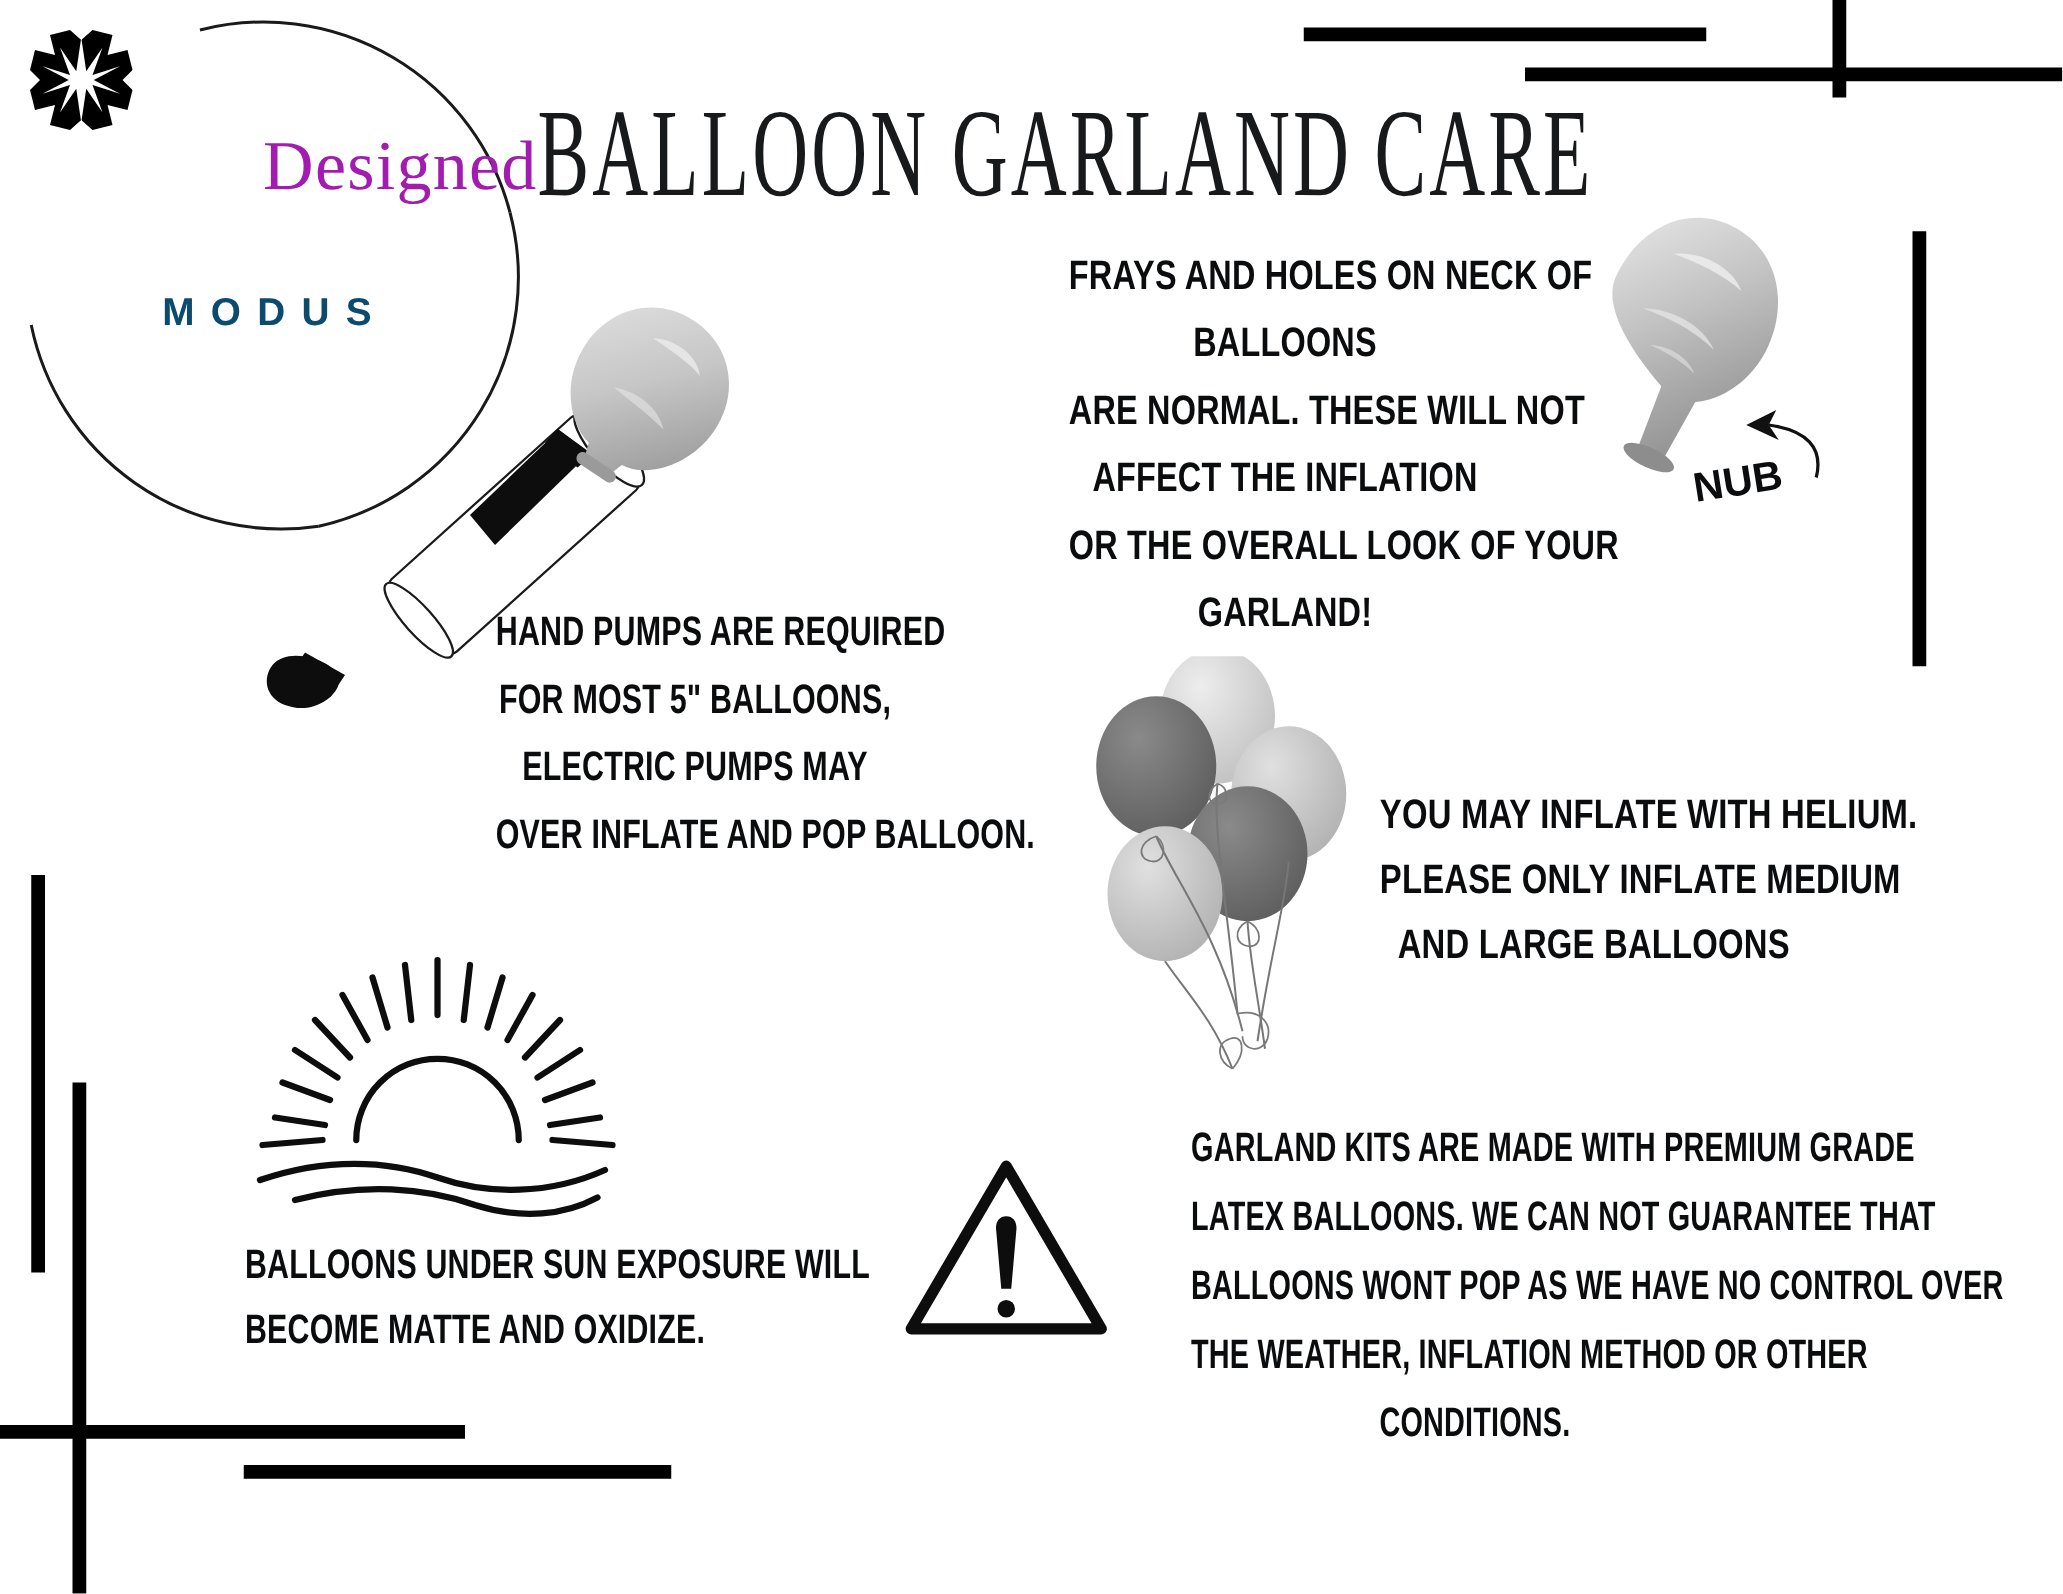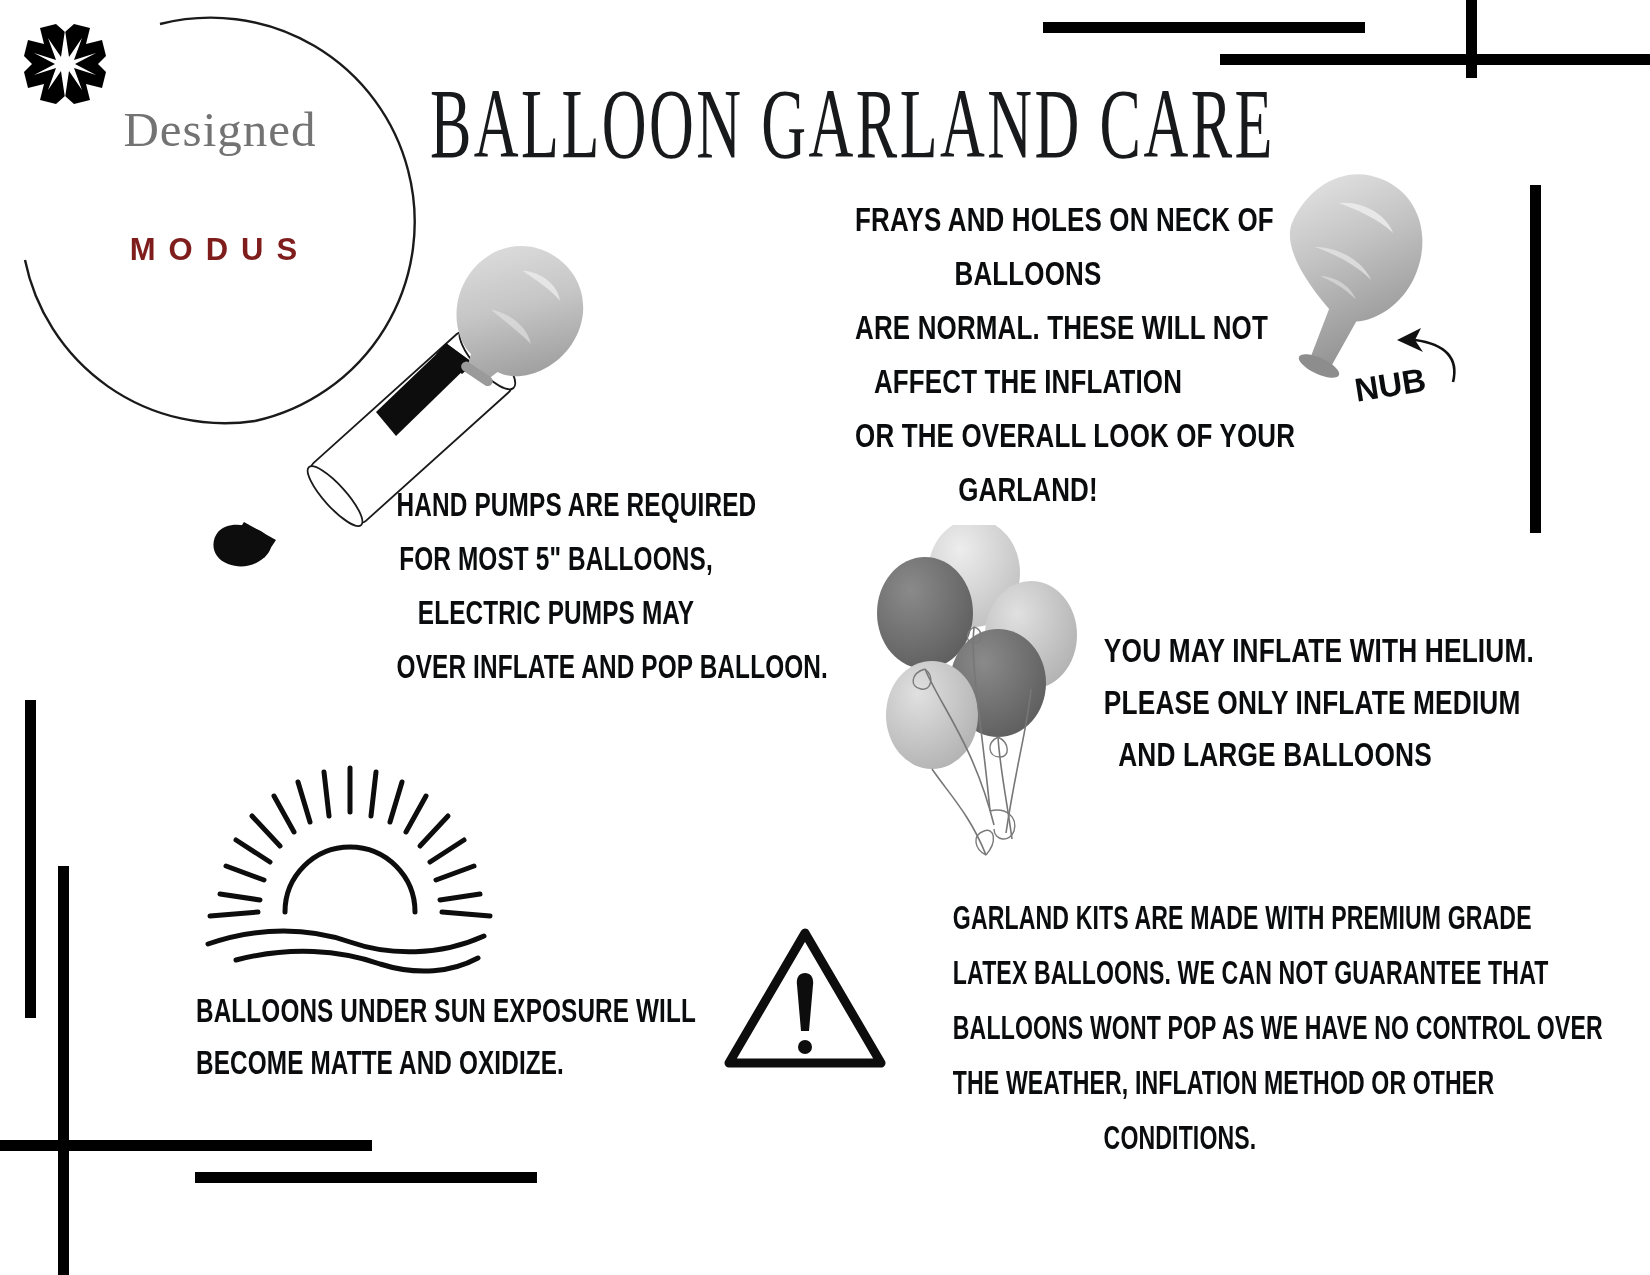--- a/index.html
+++ b/index.html
@@ -6,33 +6,33 @@
   body{width:1650px;height:1275px;overflow:hidden;font-family:"Liberation Sans",sans-serif;}
   #page{position:relative;width:1650px;height:1275px;background:#ffffff;overflow:hidden;}
 
   
   .bar{position:absolute;background:#000;}
 
   
   #logo{position:absolute;left:10px;top:10px;width:420px;height:430px;}
   #logo svg{position:absolute;left:0;top:0;}
   .logo-designed{
-    position:absolute;left:0;top:95px;width:420px;text-align:center;
-    font-family:"Liberation Serif",serif;font-size:49px;font-weight:400;
-    letter-spacing:1px;color:#737373;line-height:1;
+    position:absolute;left:0;top:95px;width:420px;text-align:right;
+    font-family:"Liberation Serif",serif;font-size:56px;font-weight:400;
+    letter-spacing:1px;color:#a21caf;line-height:1;
   }
   .logo-by{
     position:absolute;left:0;top:190px;width:420px;text-align:center;
     font-family:"Liberation Sans",sans-serif;font-size:19px;font-weight:700;
     letter-spacing:9px;color:#17191b;
   }
   .logo-modus{
     position:absolute;left:0;top:222px;width:420px;text-align:center;
     font-family:"Liberation Sans",sans-serif;font-size:31px;font-weight:700;
-    letter-spacing:13px;color:#7f1d1d;
+    letter-spacing:13px;color:#0c4a6e;
   }
   #logo-emblem{position:absolute;left:156px;top:258px;}
 
   
   #title{
     position:absolute;left:430px;top:66px;width:860px;
     font-family:"Liberation Serif",serif;
     font-size:76px;font-weight:400;letter-spacing:3px;
     color:#17191b;white-space:nowrap;
     transform:scale(1.02,1.32);transform-origin:left top;

